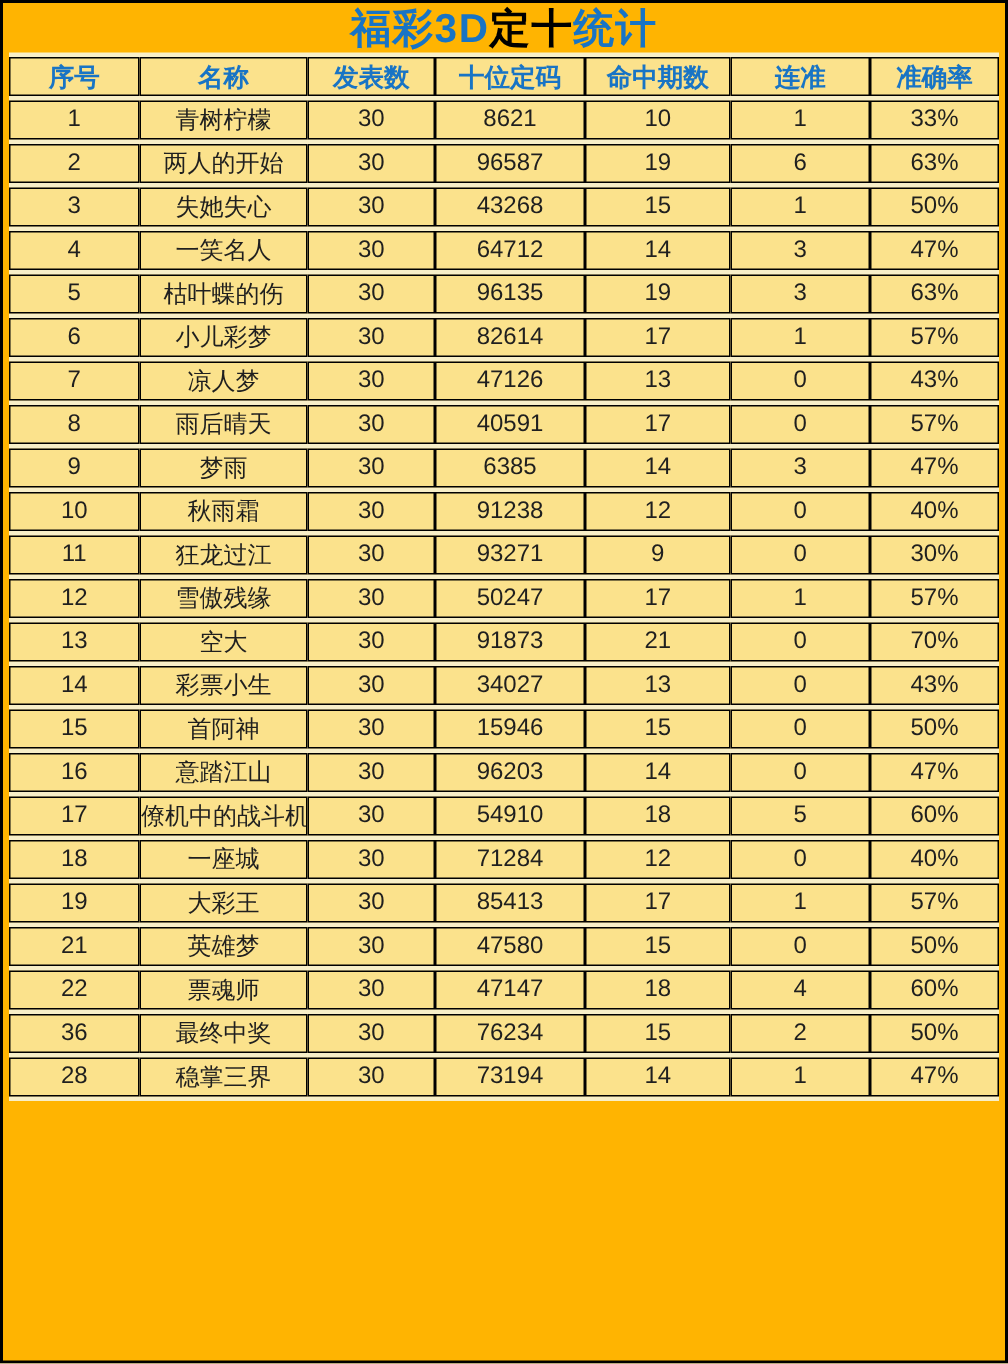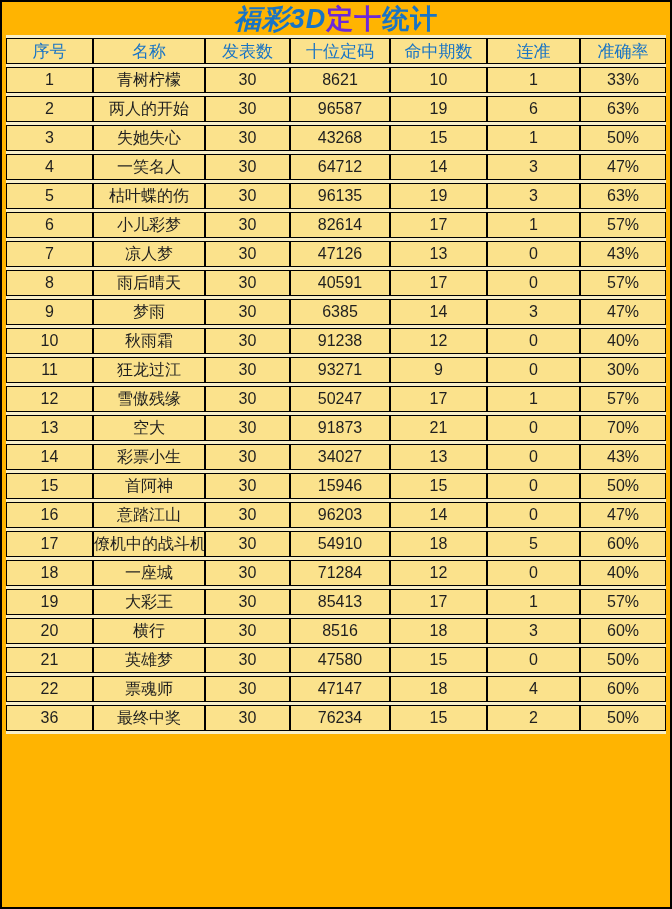--- a/index.html
+++ b/index.html
@@ -49,33 +49,33 @@
     height:24px;
     text-align:center;
     vertical-align:middle;
     overflow:hidden;
     white-space:nowrap;
     padding:0;
   }
   th{
     color:var(--header-blue);
     font-size:17px;
-    font-weight:normal;
+    font-weight:bold;
   }
   td{
     color:var(--body-text);
     font-size:16px;
     font-weight:normal;
   }
 </style>
 </head>
 <body>
 
 <div class="page">
-  <div class="title"><span style="color: rgb(24, 116, 197); font-style: italic;">福彩3D</span><span style="color: #6d28d9;">定十</span><span style="color: rgb(24, 116, 197);">统计</span></div>
+  <div class="title"><span style="color: rgb(24, 116, 197);">福彩3D</span><span style="color: #000000;">定十</span><span style="color: rgb(24, 116, 197);">统计</span></div>
   <table class="stats">
     <colgroup>
       <col class="c0">
         <col class="c1">
         <col class="c2">
         <col class="c3">
         <col class="c4">
         <col class="c5">
         <col class="c6">
     </colgroup>
@@ -256,29 +256,20 @@
         <tr>
           <td>19</td>
           <td>大彩王</td>
           <td>30</td>
           <td>85413</td>
           <td>17</td>
           <td>1</td>
           <td>57%</td>
         </tr>
         <tr>
-          <td>20</td>
-          <td>横行</td>
-          <td>30</td>
-          <td>8516</td>
-          <td>18</td>
-          <td>3</td>
-          <td>60%</td>
-        </tr>
-        <tr>
           <td>21</td>
           <td>英雄梦</td>
           <td>30</td>
           <td>47580</td>
           <td>15</td>
           <td>0</td>
           <td>50%</td>
         </tr>
         <tr>
           <td>22</td>
@@ -290,16 +281,25 @@
           <td>60%</td>
         </tr>
         <tr>
           <td>36</td>
           <td>最终中奖</td>
           <td>30</td>
           <td>76234</td>
           <td>15</td>
           <td>2</td>
           <td>50%</td>
+        </tr>
+        <tr>
+          <td>28</td>
+          <td>稳掌三界</td>
+          <td>30</td>
+          <td>73194</td>
+          <td>14</td>
+          <td>1</td>
+          <td>47%</td>
         </tr>
       </tbody>
   </table>
 </div>
 
 </body></html>

